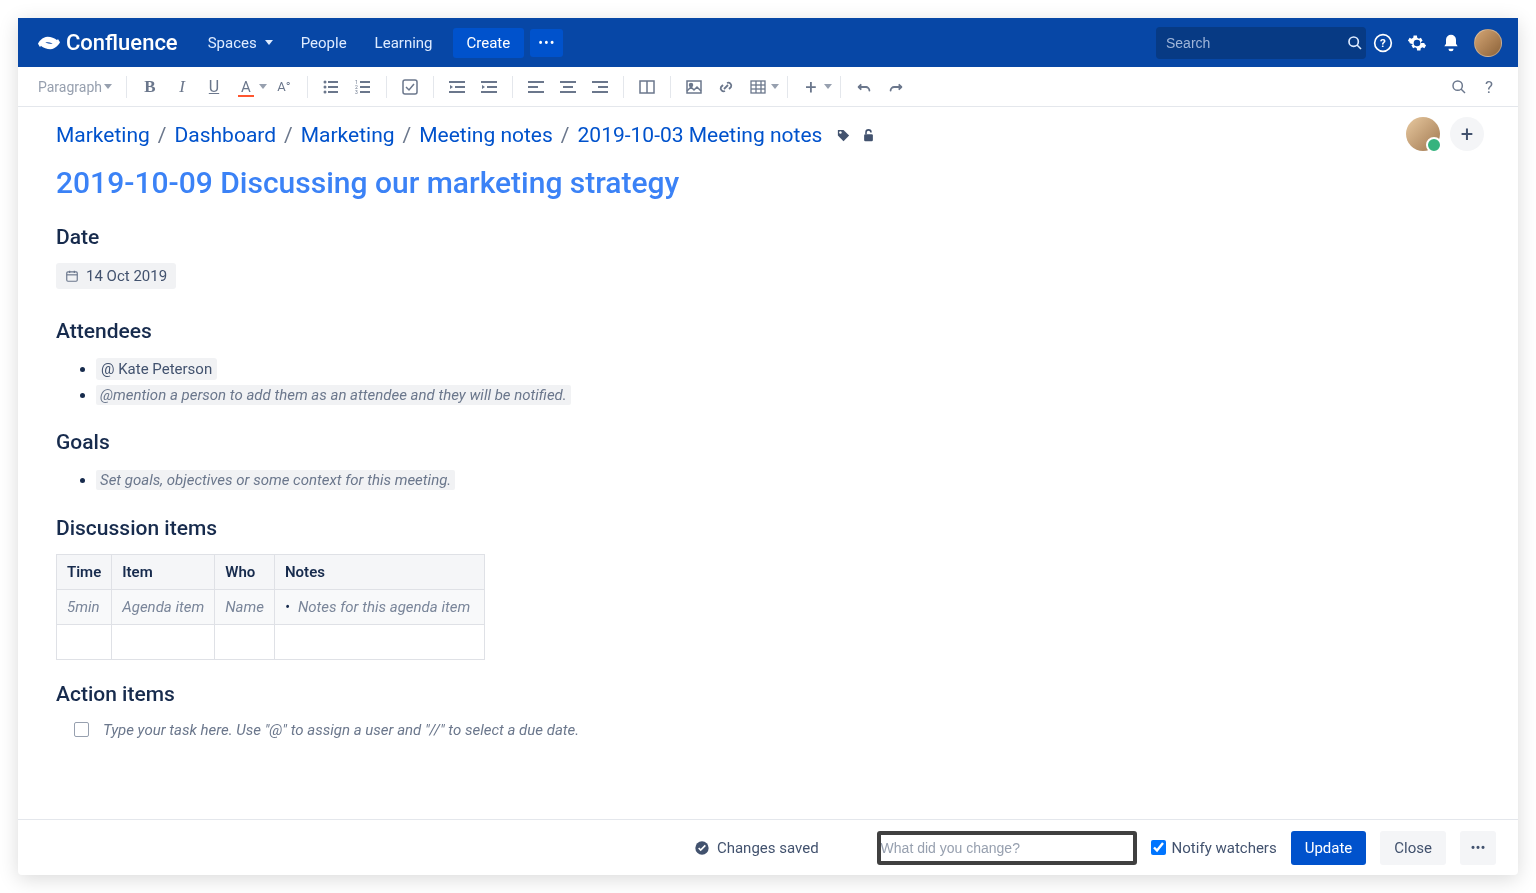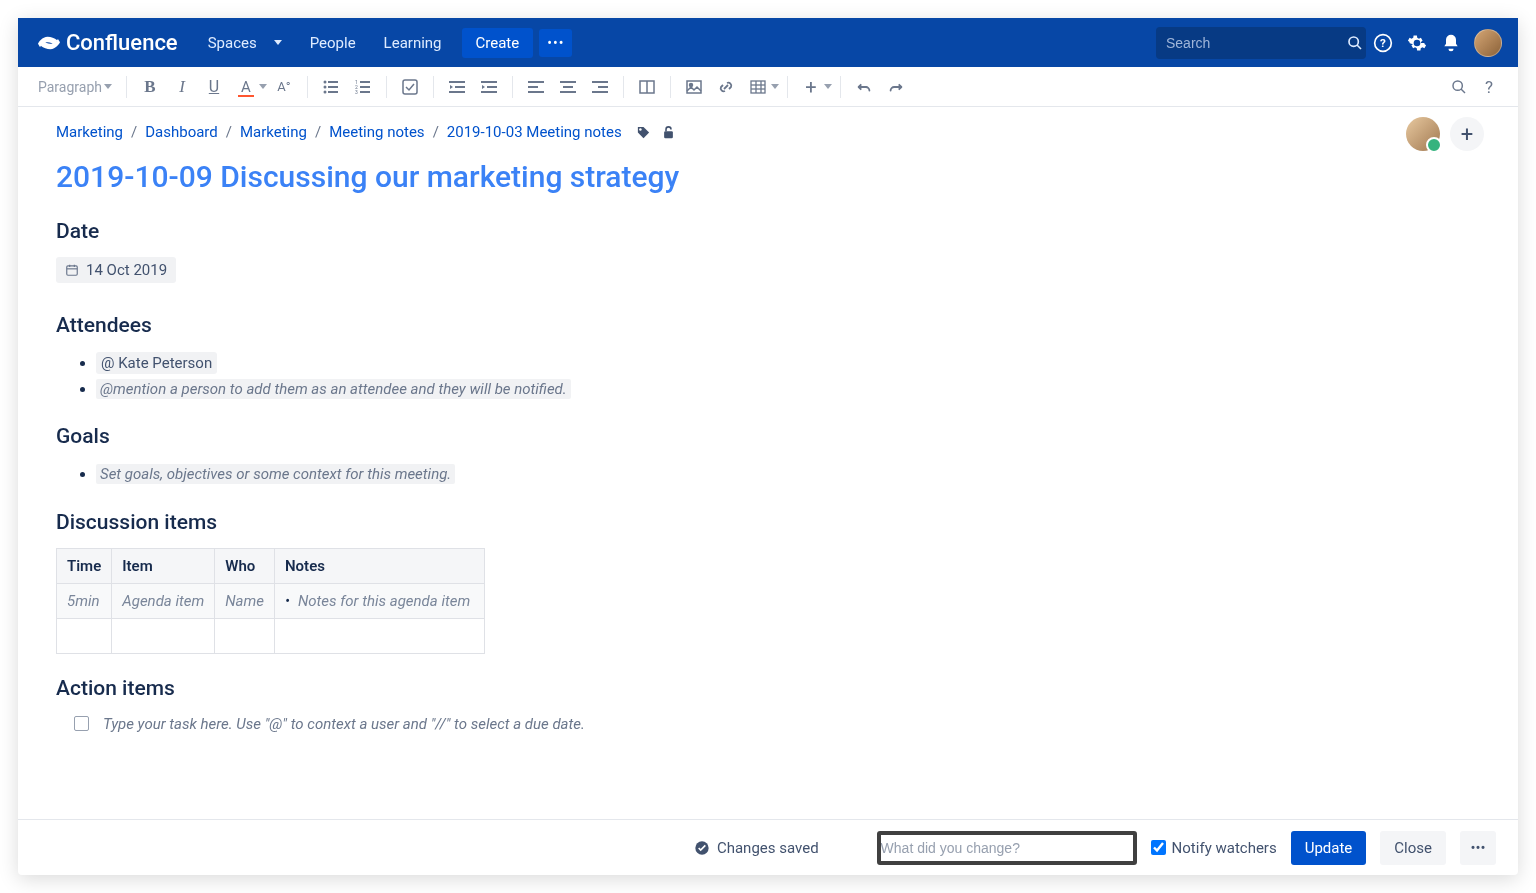--- a/index.html
+++ b/index.html
@@ -41,21 +41,21 @@
   .logo-icon svg { display:block; }
   .nav-items { display: flex; align-items: center; gap: 4px; }
   .nav-item {
     padding: 6px 12px;
     font-size: 15px;
     color: #deebff;
     cursor: pointer;
     border-radius: 3px;
     display:flex;
     align-items:center;
-    gap:17px;
+    gap:8px;
   }
   .create-btn {
     background: #0052cc;
     padding: 6px 14px;
     border-radius: 3px;
     font-size: 15px;
     color: #fff;
     cursor: pointer;
     margin-left: 4px;
   }
@@ -143,21 +143,21 @@
   .tb-right { margin-left:auto; display:flex; align-items:center;}
 
   
   .content {
     flex:1;
     overflow-y:auto;
     padding: 16px 38px 0 38px;
     position:relative;
   }
   .breadcrumb {
-    font-size: 15px;
+    font-size: 21px;
     color: #6b778c;
     display:flex;
     align-items:center;
     gap:8px;
     flex-wrap:wrap;
   }
   .breadcrumb a { color:#0052cc; text-decoration:none; cursor:pointer;}
   .bc-sep { color:#6b778c; }
   .bc-icons { display:flex; gap:10px; margin-left:6px; color:#42526e;}
   .page-title {
@@ -574,21 +574,21 @@
           <td>&nbsp;</td>
           <td>&nbsp;</td>
           <td>&nbsp;</td>
         </tr>
       </tbody>
     </table>
 
     <h2 class="section-h">Action items</h2>
     <div class="action-row">
       <div class="action-checkbox"></div>
-      <span class="placeholder-text" style="background:none;">Type your task here. Use "@" to context a user and "//" to select a due date.</span>
+      <span class="placeholder-text" style="background:none;">Type your task here. Use "@" to assign a user and "//" to select a due date.</span>
     </div>
   </div>
 
   <div class="footer">
     <div style="flex:1"></div>
     <div class="saved-status">
       <span>
           <svg width="16" height="16" viewBox="0 0 24 24" fill="#42526e">
             <circle cx="12" cy="12" r="10"></circle>
             <path d="M7 12l3 3 7-7" stroke="#fff" stroke-width="2.5" fill="none"></path>

